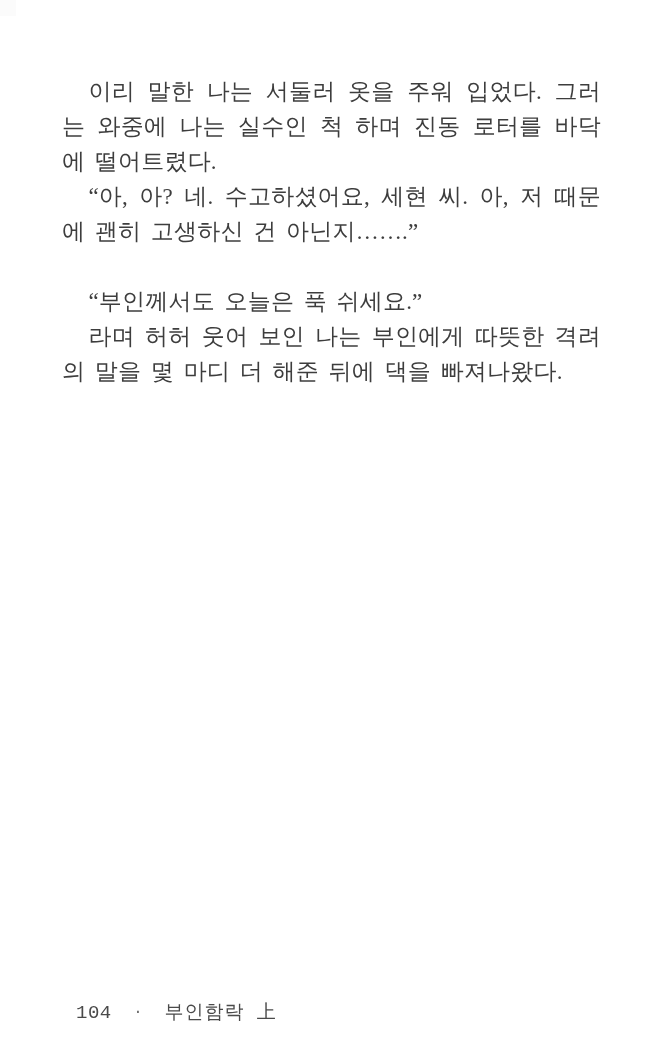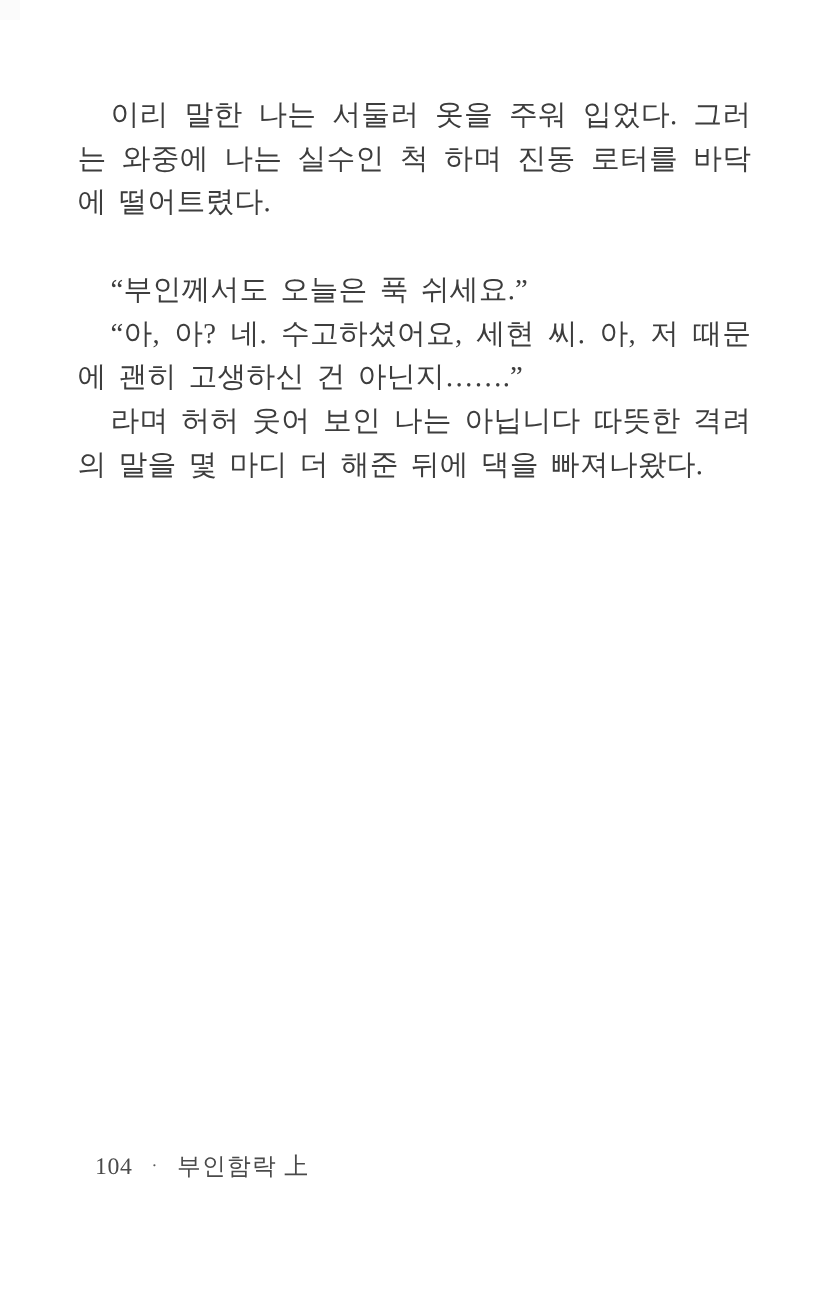--- a/index.html
+++ b/index.html
@@ -40,47 +40,48 @@
     word-spacing: 0.16em;
     letter-spacing: 0.2px;
     word-break: normal;
   }
   .para.gap-before {
     margin-top: 35px;
   }
   .footer {
     position: absolute;
     left: 76px;
-    top: 920px;
+    top: 999px;
     font-size: 19px;
     color: #4a4a4a;
     letter-spacing: 0.5px;
+    font-family: Liberation Mono, monospace;
   }
   .footer .sep {
     display: inline-block;
     margin: 0 10px;
     font-size: 14px;
     vertical-align: 2px;
     color: #5a5a5a;
   }
   .footer .book-title {
     letter-spacing: 1px;
   }
 </style>
 </head>
 <body>
 
 <div class="page">
   <div class="scan-corner"></div>
 
   <div class="text-area" id="paragraphs">
       <p class="para">이리 말한 나는 서둘러 옷을 주워 입었다. 그러는 와중에 나는 실수인 척 하며 진동 로터를 바닥에 떨어트렸다.</p>
+      <p class="para">“아, 아? 네. 수고하셨어요, 세현 씨. 아, 저 때문에 괜히 고생하신 건 아닌지…….”</p>
       <p class="para gap-before">“부인께서도 오늘은 푹 쉬세요.”</p>
-      <p class="para">“아, 아? 네. 수고하셨어요, 세현 씨. 아, 저 때문에 괜히 고생하신 건 아닌지…….”</p>
-      <p class="para">라며 허허 웃어 보인 나는 아닙니다 따뜻한 격려의 말을 몇 마디 더 해준 뒤에 댁을 빠져나왔다.</p>
+      <p class="para">라며 허허 웃어 보인 나는 부인에게 따뜻한 격려의 말을 몇 마디 더 해준 뒤에 댁을 빠져나왔다.</p>
     </div>
 
   <div class="footer">
     <span class="page-num">104</span>
     <span class="sep">·</span>
     <span class="book-title">부인함락 上</span>
   </div>
 </div>
 
 </body></html>

